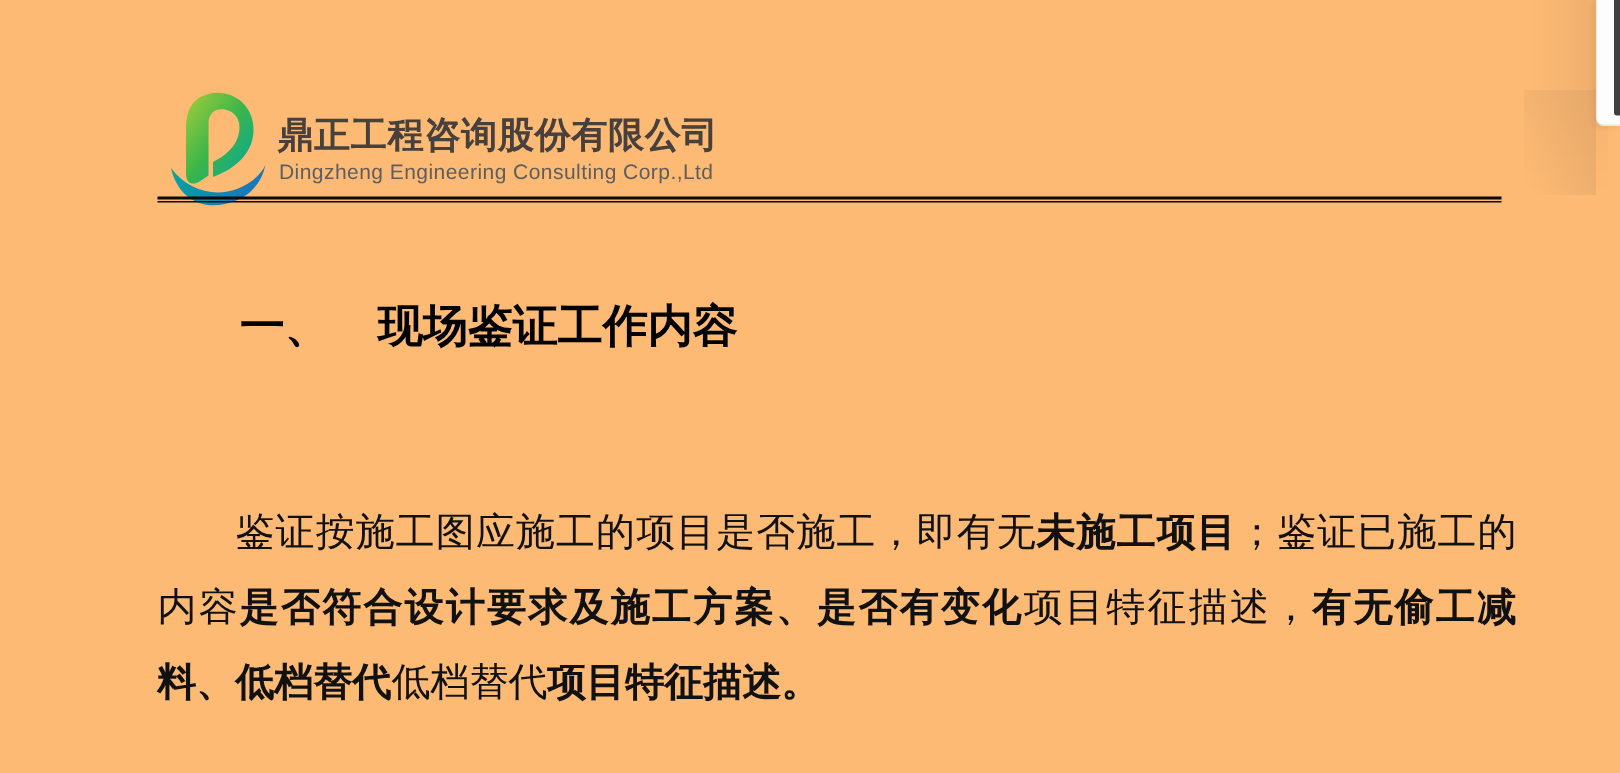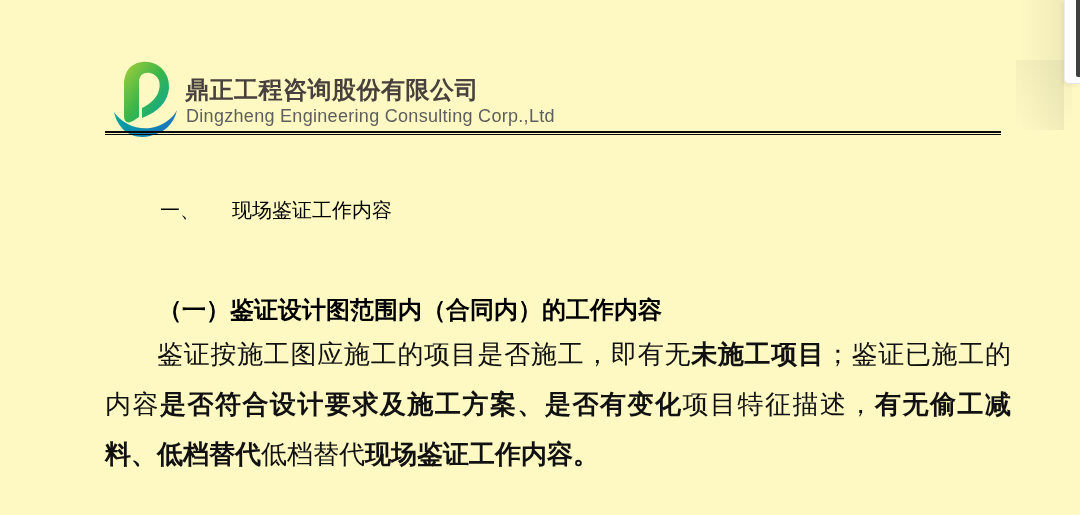--- a/index.html
+++ b/index.html
@@ -1,40 +1,40 @@
 <!DOCTYPE html>
 <html><head>
 <meta charset="utf-8">
 <style>
   * { margin: 0; padding: 0; box-sizing: border-box; }
   html, body { width: 1080px; height: 515px; background: #ffffff; overflow: hidden; }
   body { position: relative; font-family: "Liberation Serif", "DejaVu Serif", serif; }
 
-  .page { position: absolute; left: 0; top: 0; width: 1080px; height: 515px; background: #fef9c3; }
+  .page { position: absolute; left: 0; top: 0; width: 1080px; height: 515px; background: #fdba74; }
 
   
   .logo-wrap { position: absolute; left: 112px; top: 60px; width: 70px; height: 80px; }
   .company-zh {
     position: absolute; left: 185px; top: 74px;
     font-family: "Liberation Sans", "DejaVu Sans", sans-serif;
     font-weight: bold; font-size: 24px; letter-spacing: 0.5px; color: #47403c;
   }
   .company-en {
     position: absolute; left: 186px; top: 106px;
     font-family: "Liberation Sans", "DejaVu Sans", sans-serif;
-    font-size: 18px; color: #5e5e5e; letter-spacing: 0.3px;
+    font-size: 14px; color: #5e5e5e; letter-spacing: 0.3px;
   }
   .header-rule { position: absolute; left: 105px; top: 131px; width: 896px; }
   .header-rule .thick { border-top: 2px solid #0a0a0a; }
   .header-rule .thin  { margin-top: 1px; border-top: 1px solid #0a0a0a; }
 
   
   .sec-heading {
     position: absolute; left: 160px; top: 197px;
-    font-size: 20px; font-weight: normal; color: #000;
+    font-size: 30px; font-weight: bold; color: #000;
     white-space: nowrap;
   }
   .sec-heading .sec-num { margin-right: 32px; }
   .subsec-heading {
     position: absolute; left: 158px; top: 294px;
     font-size: 24px; font-weight: bold; color: #000;
     white-space: nowrap;
   }
   .body-paragraph {
     position: absolute; left: 105px; top: 330px; width: 906px;
@@ -96,23 +96,22 @@
   <div class="company-en">Dingzheng Engineering Consulting Corp.,Ltd</div>
   <div class="header-rule">
     <div class="thick"></div>
     <div class="thin"></div>
   </div>
 
   <div class="sec-heading">
     <span class="sec-num">一、</span><span>现场鉴证工作内容</span>
   </div>
 
-  <div class="subsec-heading">（一）鉴证设计图范围内（合同内）的工作内容</div>
 
-  <div class="body-paragraph"><span data-bold="false">鉴证按施工图应施工的项目是否施工，即有无</span><span data-bold="true">未施工项目</span><span data-bold="false">；鉴证已施工的内容</span><span data-bold="true">是否符合设计要求及施工方案、是否有变化</span><span data-bold="false">项目特征描述，</span><span data-bold="true">有无偷工减料、低档替代</span><span data-bold="false">低档替代</span><span data-bold="true">现场鉴证工作内容。</span></div>
+  <div class="body-paragraph"><span data-bold="false">鉴证按施工图应施工的项目是否施工，即有无</span><span data-bold="true">未施工项目</span><span data-bold="false">；鉴证已施工的内容</span><span data-bold="true">是否符合设计要求及施工方案、是否有变化</span><span data-bold="false">项目特征描述，</span><span data-bold="true">有无偷工减料、低档替代</span><span data-bold="false">低档替代</span><span data-bold="true">项目特征描述。</span></div>
 
   <div class="edge-shadow"></div>
   <div class="edge-shadow-fade"></div>
   <div class="scroll-track">
     <div class="scroll-thumb"></div>
   </div>
 
 </div>
 
 </body></html>

